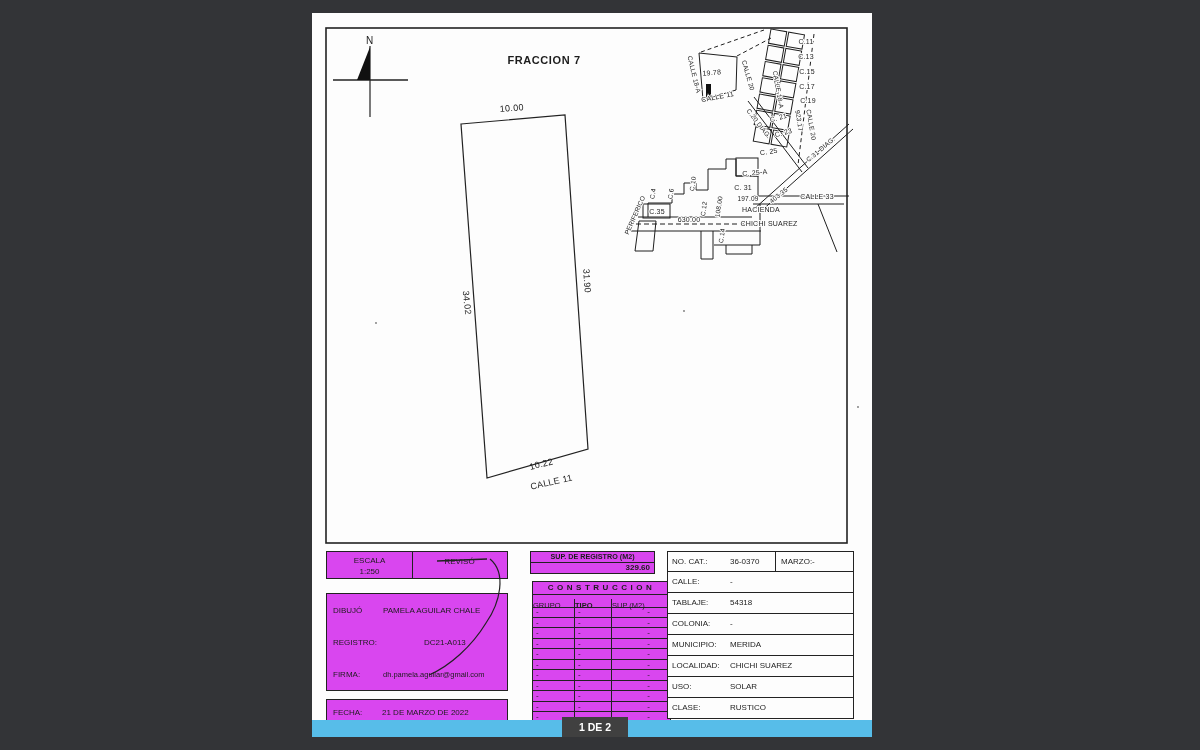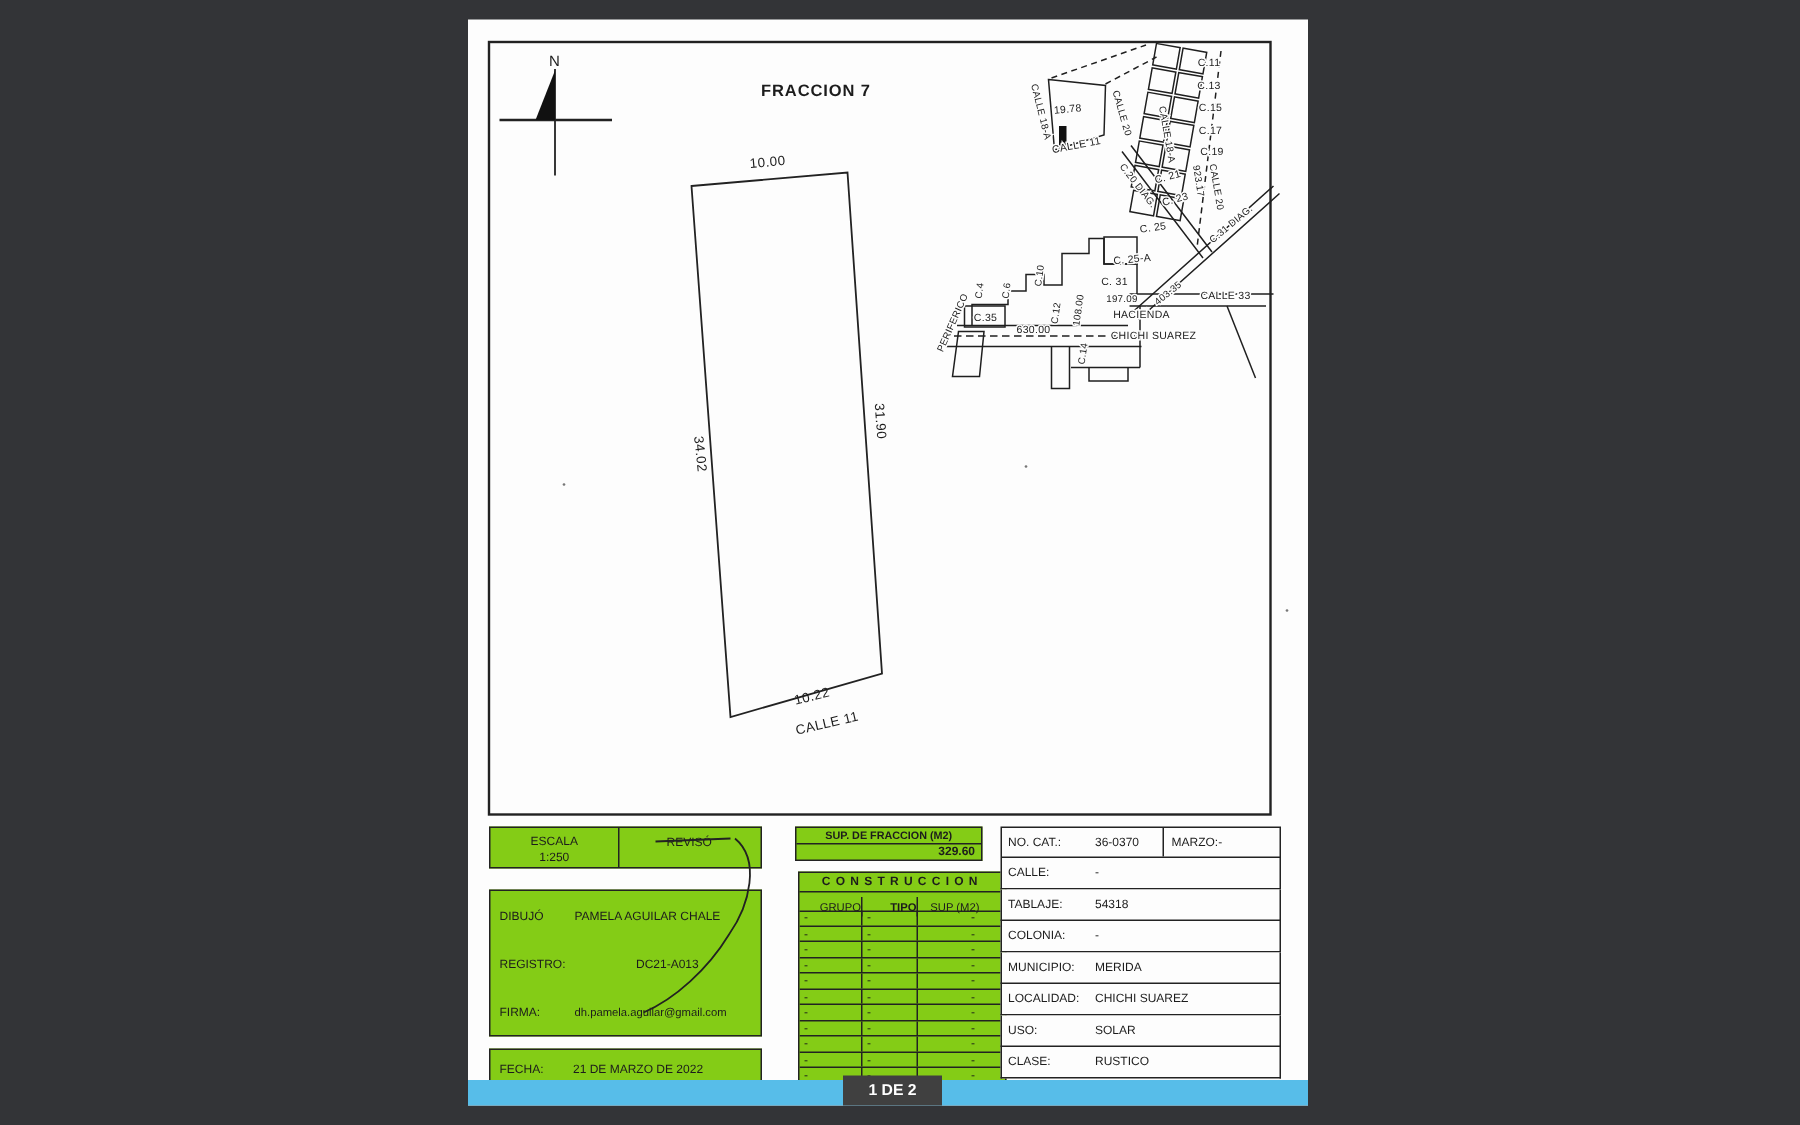--- a/index.html
+++ b/index.html
@@ -13,40 +13,40 @@
   .paper{
     position:absolute;left:312px;top:13px;width:560px;height:724px;
     background:#fdfdfd;z-index:1;
   }
   svg text{fill:#1c1c1c;}
   .mapLabel{paint-order:stroke;stroke:#fdfdfd;stroke-width:2px;letter-spacing:.2px;}
   .dimLabel{font-size:9px;letter-spacing:.3px;}
   .planTitle{font-size:11px;font-weight:bold;letter-spacing:.6px;}
   .northN{font-size:10px;}
 
-  .tbox{position:absolute;border:1.6px solid #222;background:#84cc16;box-sizing:border-box;z-index:2;}
+  .tbox{position:absolute;border:1.6px solid #222;background:#d946ef;box-sizing:border-box;z-index:2;}
   .cell-split{position:absolute;top:0;bottom:0;border-left:1.4px solid #222;}
   .lbl{position:absolute;font-size:8px;white-space:nowrap;}
   .val{position:absolute;font-size:8px;white-space:nowrap;}
 
   
   .escala-cell{position:absolute;left:0;top:0;width:85px;height:100%;text-align:center;}
   .escala-cell div{font-size:8px;line-height:11px;}
   .reviso-cell{position:absolute;left:85px;top:0;right:0;text-align:center;font-size:8px;padding-top:5px;}
 
   
   .terr-head{position:absolute;left:0;top:0;right:0;height:10px;border-bottom:1.3px solid #222;
              text-align:center;font-size:7.2px;font-weight:bold;line-height:10px;}
   .terr-val{position:absolute;right:4px;top:11px;font-size:8px;font-weight:bold;}
 
   
   .cons-title{position:absolute;left:0;top:0;right:0;height:12px;border-bottom:1.3px solid #222;
               text-align:center;font-size:8px;font-weight:bold;letter-spacing:3.5px;line-height:12px;}
   .cons-head{position:absolute;left:0;top:12px;right:0;height:13px;border-bottom:1.3px solid #222;}
-  .cons-head span{display:inline-block;box-sizing:border-box;font-size:7.5px;line-height:13px;text-align:right;}
+  .cons-head span{display:inline-block;box-sizing:border-box;font-size:7.5px;line-height:13px;text-align:left;}
   .ch1{width:42px;border-right:1.2px solid #222;}
   .ch2{width:37px;border-right:1.2px solid #222;font-weight:bold;}
   .ch3{width:41px;}
   .cons-rows{position:absolute;left:0;top:25px;right:0;bottom:0;overflow:hidden;}
   .c-row{display:flex;height:10.5px;border-bottom:1px solid #222;box-sizing:border-box;}
   .c-cell{box-sizing:border-box;font-size:8px;line-height:9px;padding-left:3px;}
   .c-cell:nth-child(1){width:42px;border-right:1.2px solid #222;}
   .c-cell:nth-child(2){width:37px;border-right:1.2px solid #222;}
   .c-cell:nth-child(3){width:41px;text-align:right;padding-right:3px;}
 
@@ -189,21 +189,21 @@
       <span class="lbl" style="left:6px;top:76px;">FIRMA:</span>
       <span class="val" style="left:56px;top:76px;font-size:7.5px;">dh.pamela.aguilar@gmail.com</span>
     </div>
 
     <div class="tbox" style="left:14px;top:686px;width:182px;height:36px;">
       <span class="lbl" style="left:6px;top:8px;">FECHA:</span>
       <span class="val" style="left:55px;top:8px;">21 DE MARZO DE 2022</span>
     </div>
 
     <div class="tbox" style="left:218px;top:538px;width:125px;height:23px;">
-      <div class="terr-head">SUP. DE FRACCION (M2)</div>
+      <div class="terr-head">SUP. DE REGISTRO (M2)</div>
       <div class="terr-val">329.60</div>
     </div>
 
     <div class="tbox" style="left:220px;top:568px;width:139px;height:142px;padding-left:28px;">
       <div class="cons-title">CONSTRUCCION</div>
       <div class="cons-head">
         <span class="ch1">GRUPO</span><span class="ch2">TIPO</span><span class="ch3">SUP (M2)</span>
       </div>
       <div class="cons-rows" id="cons-rows">
           <div class="c-row">

